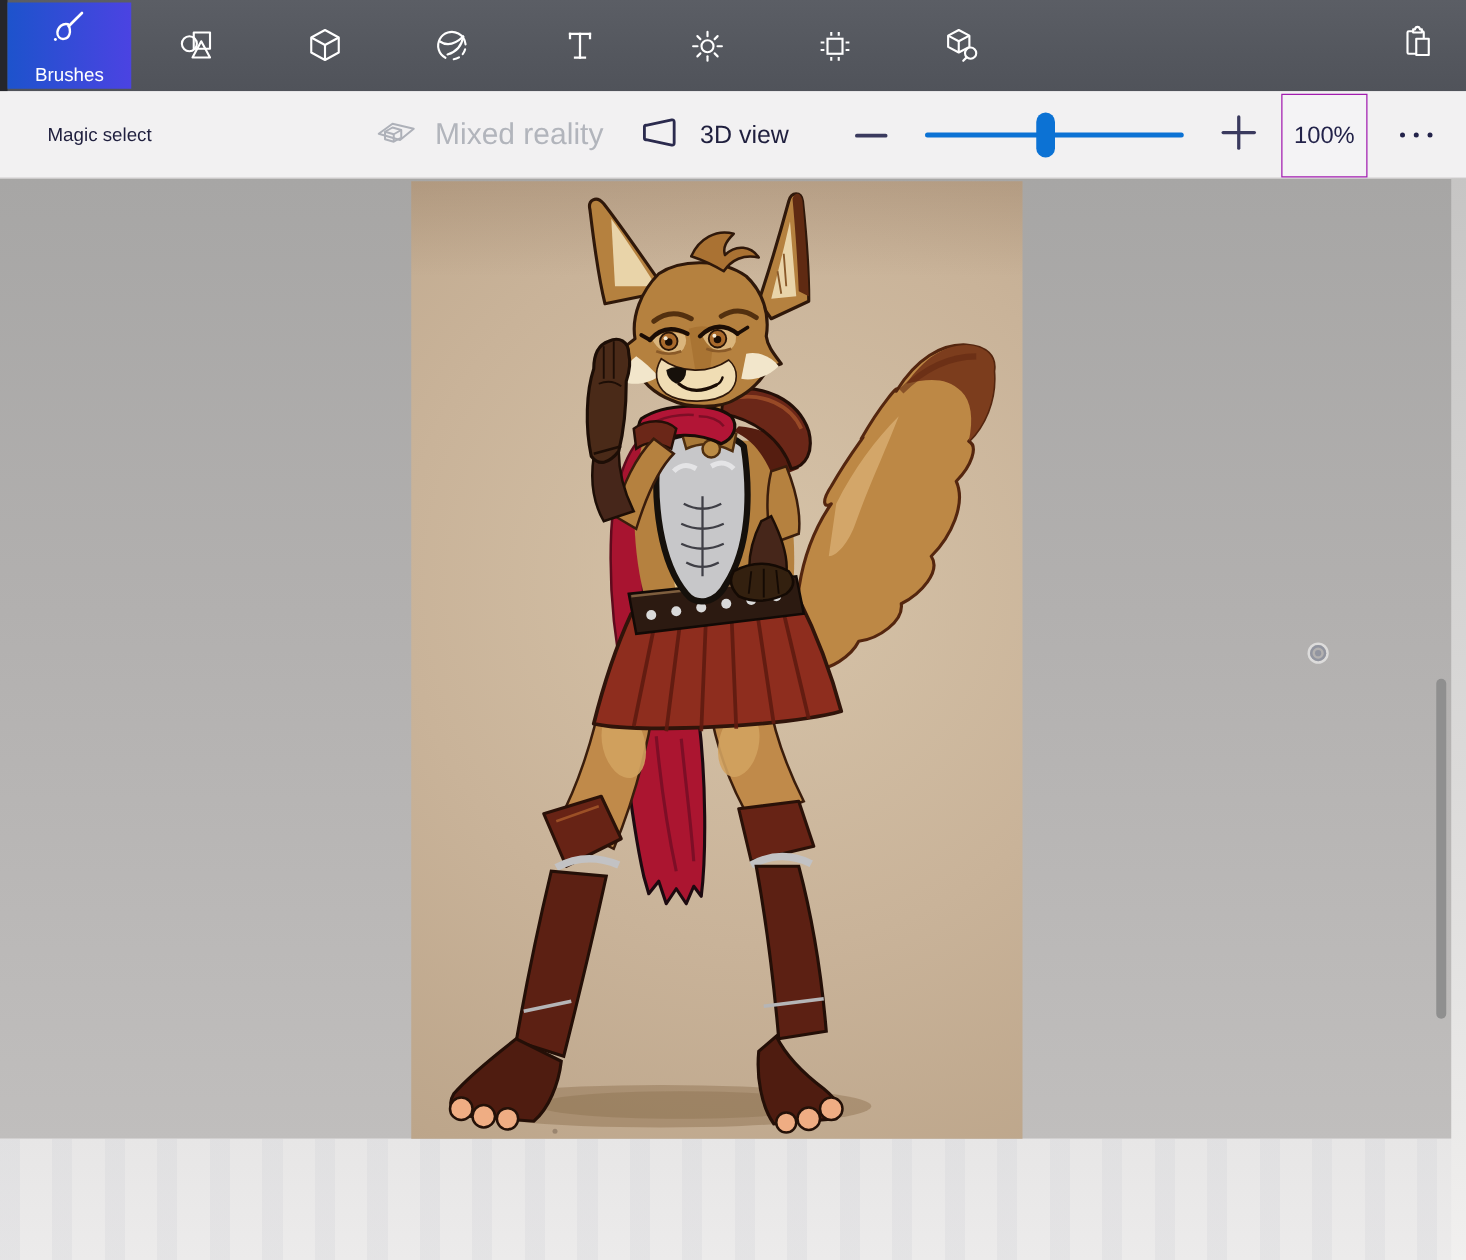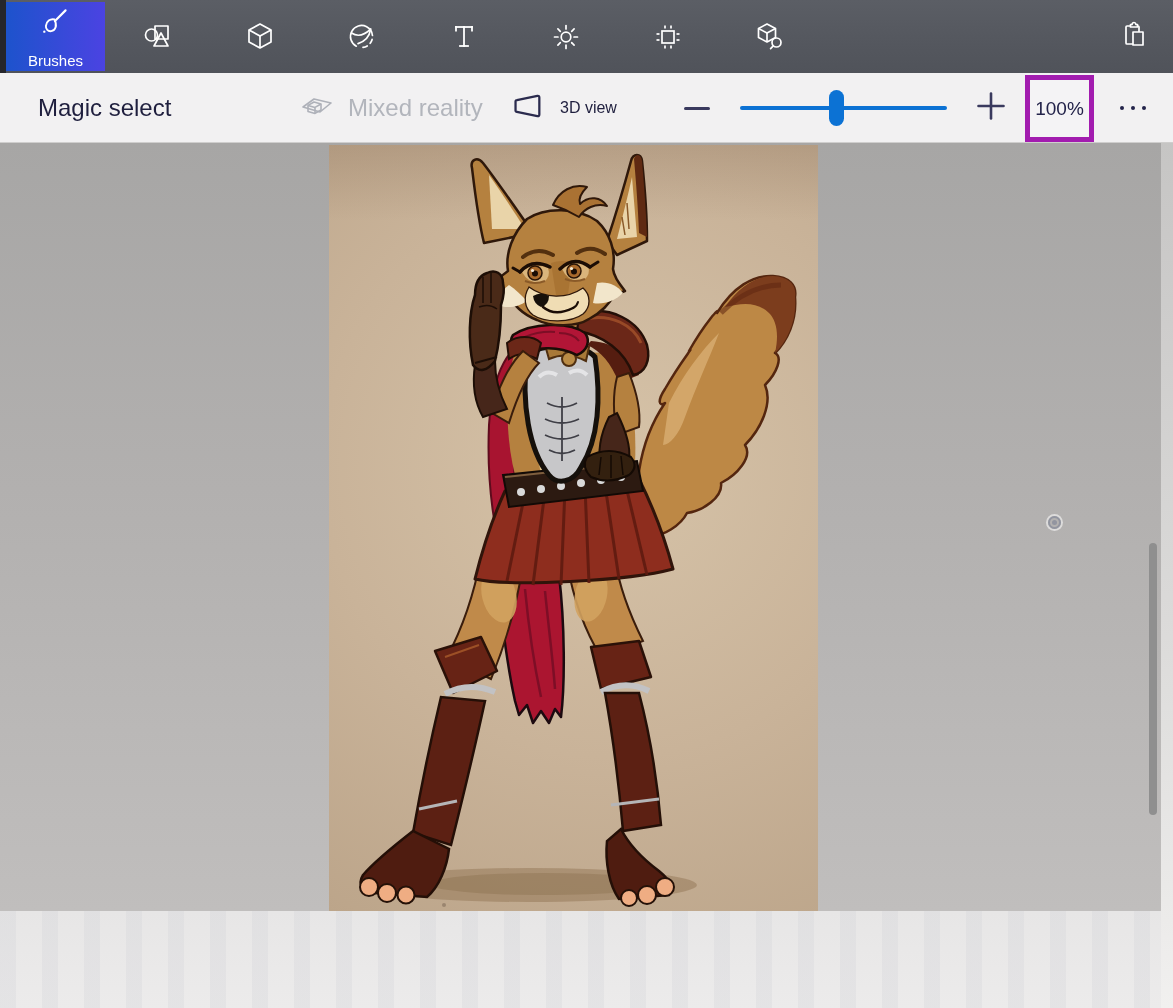--- a/index.html
+++ b/index.html
@@ -30,37 +30,37 @@
     position:absolute; top:0; left:1105px; width:56px; height:73px;
     display:flex; align-items:center; justify-content:center; cursor:pointer;
   }
 
   
   .subbar {
     position:absolute; left:0; top:73px; width:1173px; height:70px;
     background:#f2f1f2; border-bottom:1px solid #cfcecd;
   }
   .subbar .item { position:absolute; top:0; height:70px; display:flex; align-items:center; }
-  .magic-select { left:38px; color:#1f1f3e; font-size:24px; cursor:pointer; }
+  .magic-select { left:38px; color:#1f1f3e; font-size:15px; cursor:pointer; }
   .mixed-reality { left:300px; gap:14px; cursor:default; }
   .mixed-reality .lbl { color:#b2b5bc; font-size:24px; }
   .view-3d { left:511px; gap:15px; cursor:pointer; }
-  .view-3d .lbl { color:#1f1f3e; font-size:16px; }
+  .view-3d .lbl { color:#1f1f3e; font-size:20px; }
   .zoom-minus { left:683px; width:28px; justify-content:center; cursor:pointer; }
   .zoom-minus .bar { width:26px; height:3px; background:#3a3a5e; border-radius:2px; }
   .zoom-slider { left:740px; width:207px; cursor:pointer; }
   .zoom-slider .track { position:absolute; left:0; top:33px; width:207px; height:4px; background:#0c72d4; border-radius:2px; }
   .zoom-slider .thumb {
     position:absolute; left:89px; top:17px; width:15px; height:36px;
     background:#0c72d4; border-radius:8px; cursor:grab;
   }
   .zoom-plus { left:975px; width:32px; justify-content:center; cursor:pointer; }
   .zoom-box {
     position:absolute; left:1025px; top:2px; width:69px; height:67px;
-    border:5px solid #a21caf; background:#f4f3f5;
+    border:1px solid #a21caf; background:#f4f3f5;
     display:flex; align-items:center; justify-content:center;
     color:#23234a; font-size:19px; cursor:pointer;
   }
   .more-btn { left:1108px; width:50px; justify-content:center; gap:7px; cursor:pointer; }
   .more-btn .dot { width:4px; height:4px; border-radius:50%; background:#23234a; }
 
   
   .workspace {
     position:absolute; left:0; top:143px; width:1173px; height:768px;
     background:linear-gradient(180deg,#a7a6a5 0%,#b2b0af 45%,#c0bebd 100%);

